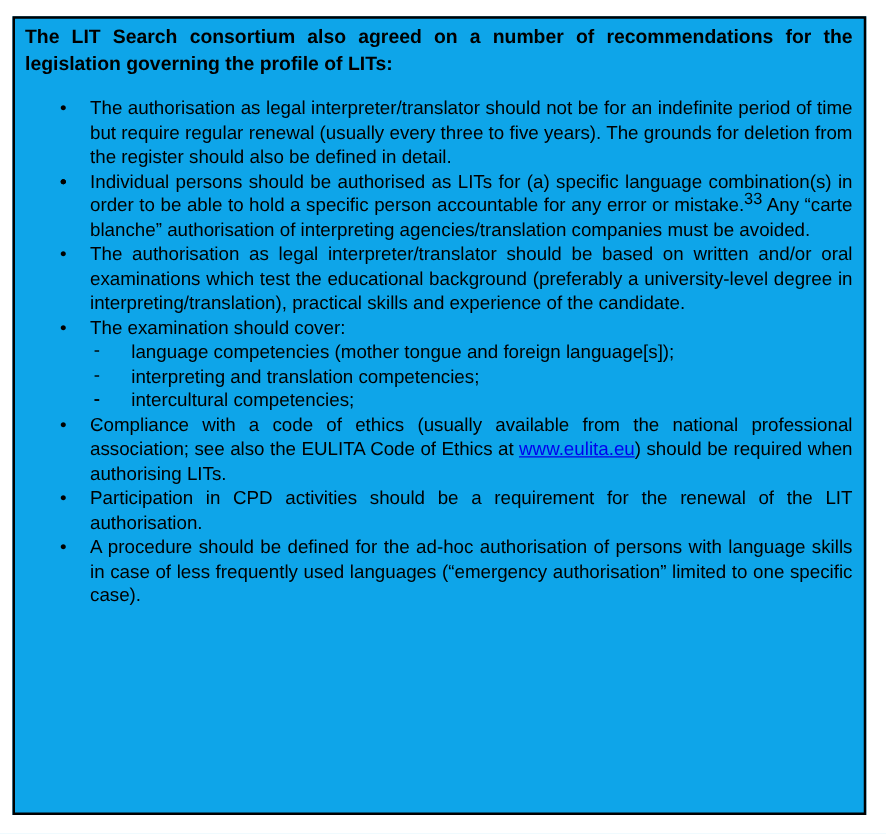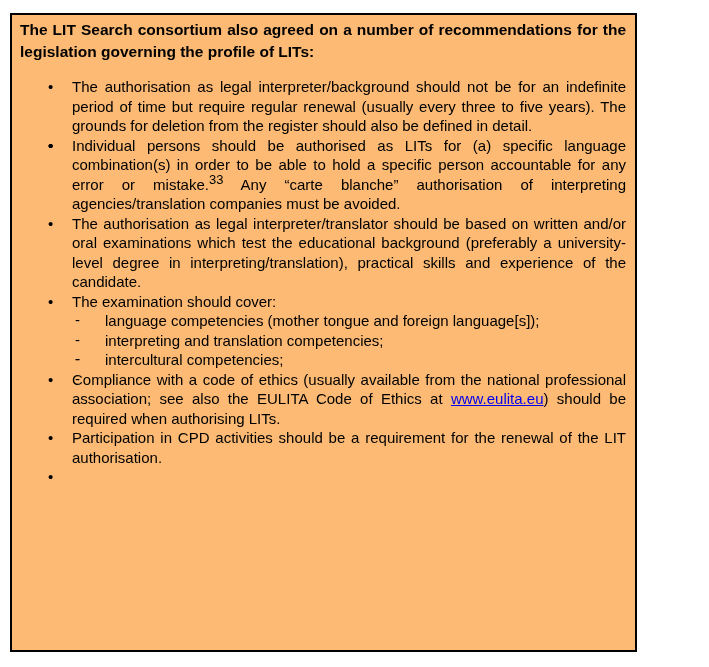--- a/index.html
+++ b/index.html
@@ -15,27 +15,27 @@
   .page {
     position: relative;
     width: 709px;
     height: 667px;
     overflow: hidden;
   }
   .doc-box {
     position: absolute;
     left: 10px;
     top: 13px;
-    width: 627px;
+    width: 683px;
     height: 639px;
     box-sizing: border-box;
     border: 2px solid #000000;
     padding: 4px 9px 0 8px;
     overflow: hidden;
-    background: #fdba74;
+    background: #0ea5e9;
   }
   .heading {
     margin: 0;
     font-size: 15.5px;
     line-height: 21.5px;
     font-weight: bold;
     text-align: justify;
   }
   ul.bullets {
     list-style: none;
@@ -75,29 +75,29 @@
     cursor: pointer;
   }
 </style>
 </head>
 <body>
 
 <div class="page">
   <div class="doc-box">
     <p class="heading">The LIT Search consortium also agreed on a number of recommendations for the legislation governing the profile of LITs:</p>
     <ul class="bullets">
-      <li class="b"><span class="mk">•</span><span>The authorisation as legal interpreter/background should not be for an indefinite period of time but require regular renewal (usually every three to five years). The grounds for deletion from the register should also be defined in detail.</span></li>
+      <li class="b"><span class="mk">•</span><span>The authorisation as legal interpreter/translator should not be for an indefinite period of time but require regular renewal (usually every three to five years). The grounds for deletion from the register should also be defined in detail.</span></li>
       <li class="b"><span class="mk">•</span></li>
       <li class="b"><span class="mk">•</span></li>
       <li class="b"><span class="mk">•</span><span>Individual persons should be authorised as LITs for (a) specific language combination(s) in order to be able to hold a specific person accountable for any error or mistake.</span><sup class="fn">33</sup><span> Any “carte blanche” authorisation of interpreting agencies/translation companies must be avoided.</span></li>
       <li class="b"><span class="mk">•</span><span>The authorisation as legal interpreter/translator should be based on written and/or oral examinations which test the educational background (preferably a university-level degree in interpreting/translation), practical skills and experience of the candidate.</span></li>
       <li class="b"><span class="mk">•</span><span>The examination should cover:</span></li>
       <li class="s"><span class="mk">-</span><span>language competencies (mother tongue and foreign language[s]);</span></li>
       <li class="s"><span class="mk">-</span><span>interpreting and translation competencies;</span></li>
       <li class="s"><span class="mk">-</span></li>
       <li class="s"><span class="mk">-</span><span>intercultural competencies;</span></li>
       <li class="s"><span class="mk">-</span></li>
       <li class="b"><span class="mk">•</span><span>Compliance with a code of ethics (usually available from the national professional association; see also the EULITA Code of Ethics at </span><a class="lnk">www.eulita.eu</a><span>) should be required when authorising LITs.</span></li>
       <li class="b"><span class="mk">•</span><span>Participation in CPD activities should be a requirement for the renewal of the LIT authorisation.</span></li>
-      <li class="b"><span class="mk">•</span></li>
+      <li class="b"><span class="mk">•</span><span>A procedure should be defined for the ad-hoc authorisation of persons with language skills in case of less frequently used languages (“emergency authorisation” limited to one specific case).</span></li>
     </ul>
   </div>
 </div>
 
 </body></html>

